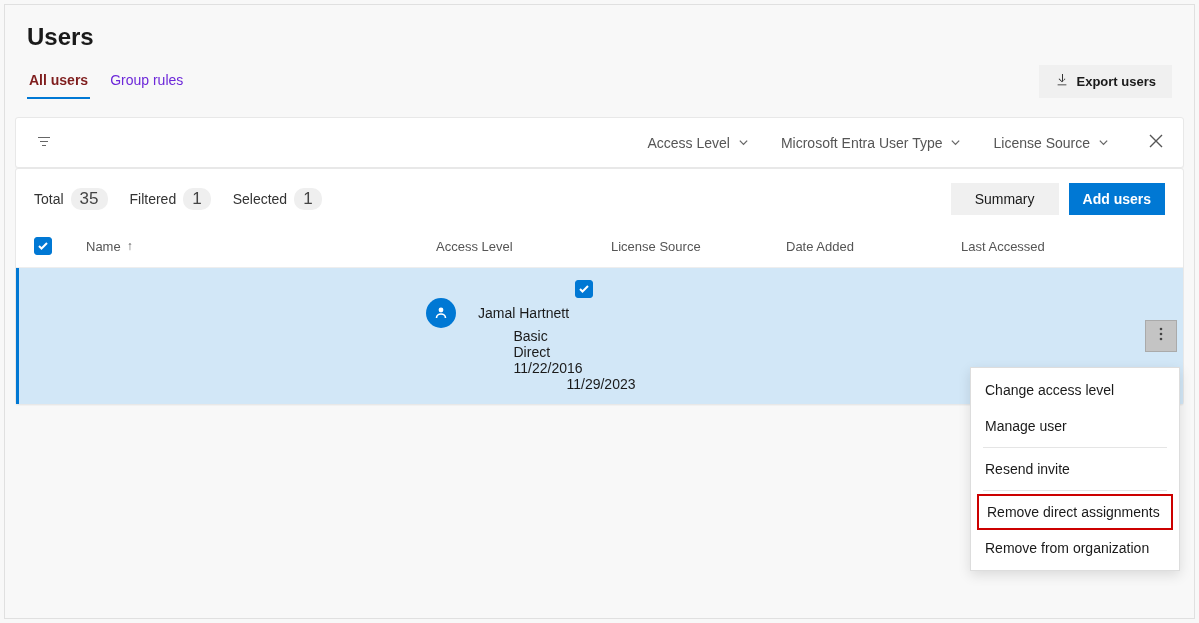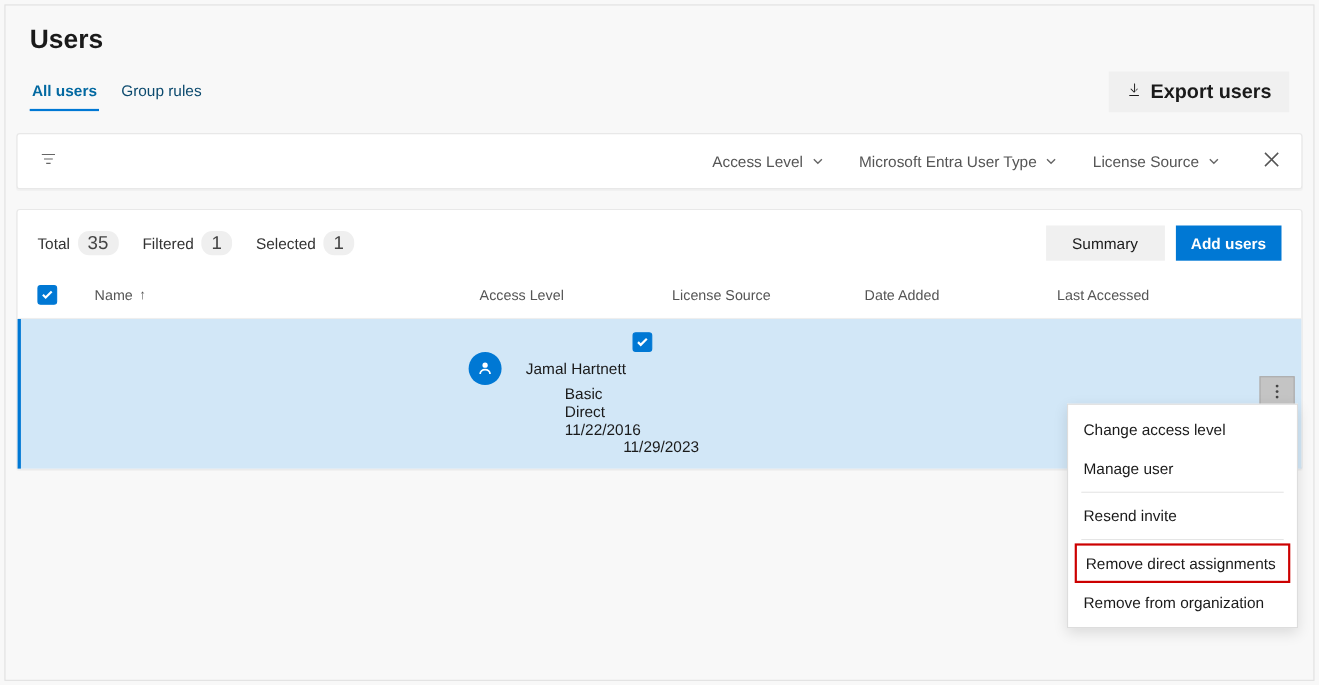--- a/index.html
+++ b/index.html
@@ -34,46 +34,46 @@
       margin-left: 12px;
       margin-right: 12px;
       border-bottom: 1px solid transparent;
     }
     .tabs {
       display: flex;
       gap: 18px;
     }
     .tab {
       font-size: 14px;
-      color: #0c4a6e;
+      color: #6d28d9;
       padding: 6px 2px 10px 2px;
       cursor: pointer;
       position: relative;
     }
     .tab.active {
-      color: #0369a1;
+      color: #7f1d1d;
       font-weight: 600;
     }
     .tab.active::after {
       content: '';
       position: absolute;
       left: 0;
       right: 0;
       bottom: -1px;
       height: 2px;
       background: #0078d4;
     }
     .export-btn {
       display: flex;
       align-items: center;
       gap: 8px;
       background: #f0f0f0;
       border: none;
       padding: 8px 16px;
-      font-size: 18px;
+      font-size: 13px;
       font-weight: 600;
       cursor: pointer;
       color: #1a1a1a;
     }
     .filter-bar {
       background: #fff;
       border: 1px solid #e8e8e8;
       border-radius: 3px;
       margin: 18px 0 0 0;
       padding: 14px 20px;
@@ -109,21 +109,20 @@
     .close-x {
       font-size: 18px;
       color: #555;
       cursor: pointer;
       margin-left: 8px;
     }
     .table-card {
       background: #fff;
       border: 1px solid #e8e8e8;
       border-radius: 3px;
-      margin-top: 18px;
       box-shadow: 0 1px 1px rgba(0,0,0,0.03);
     }
     .stats-row {
       display: flex;
       align-items: center;
       justify-content: space-between;
       padding: 14px 18px;
     }
     .stats-left {
       display: flex;

